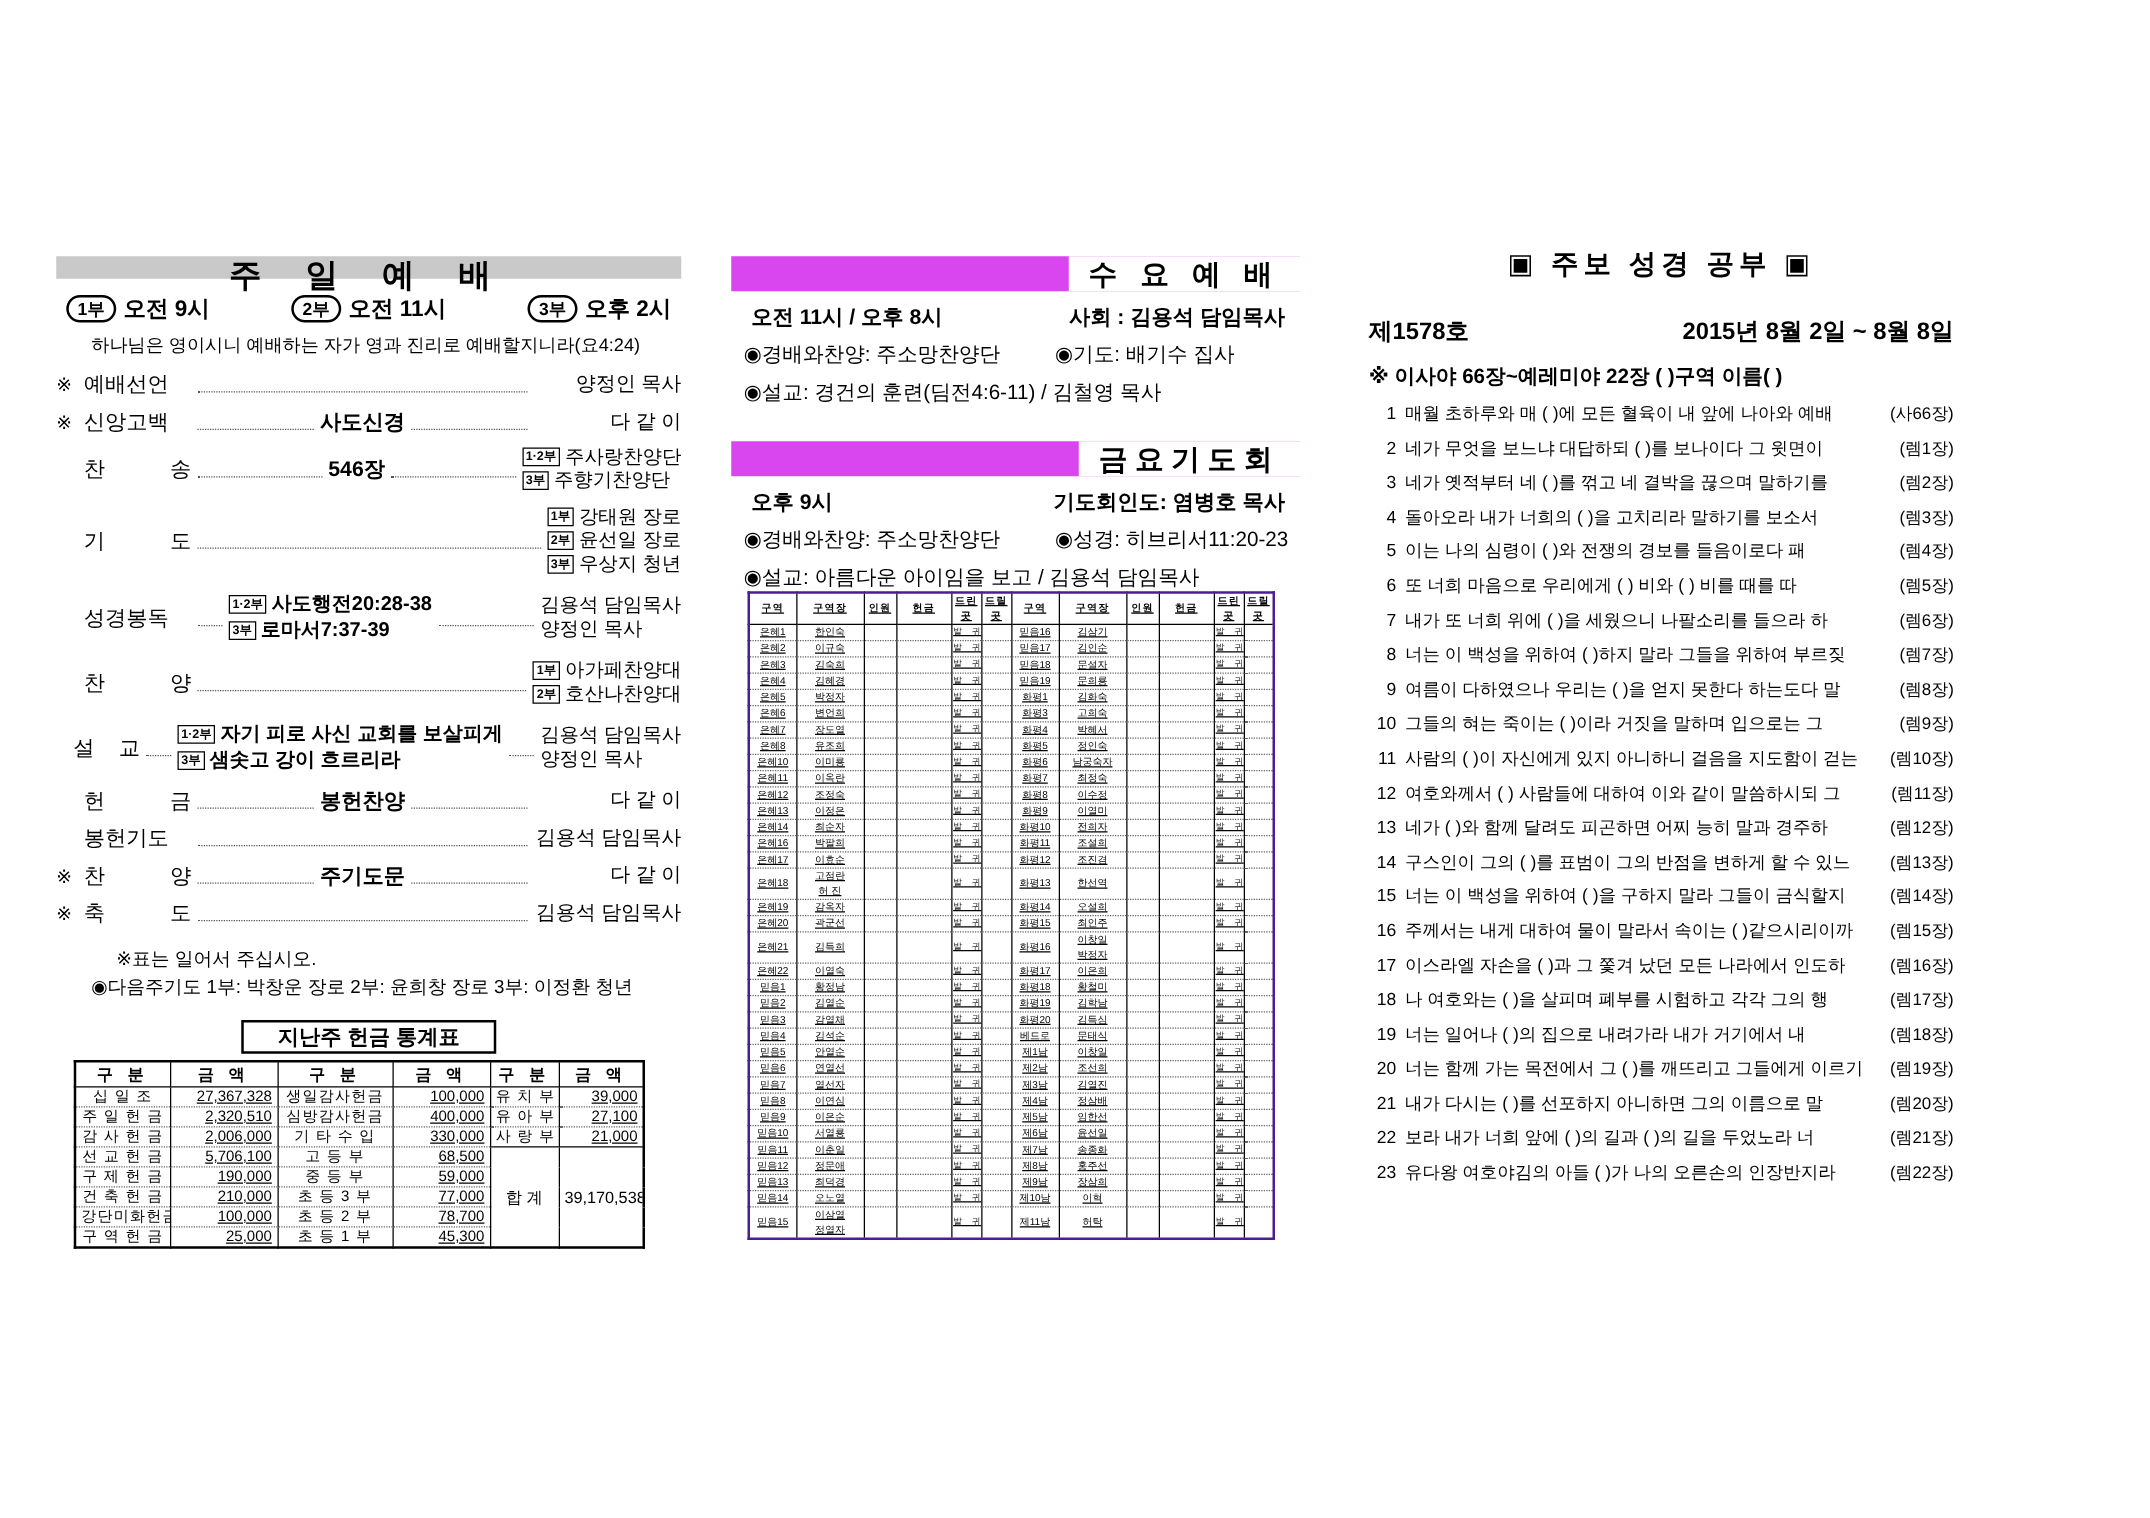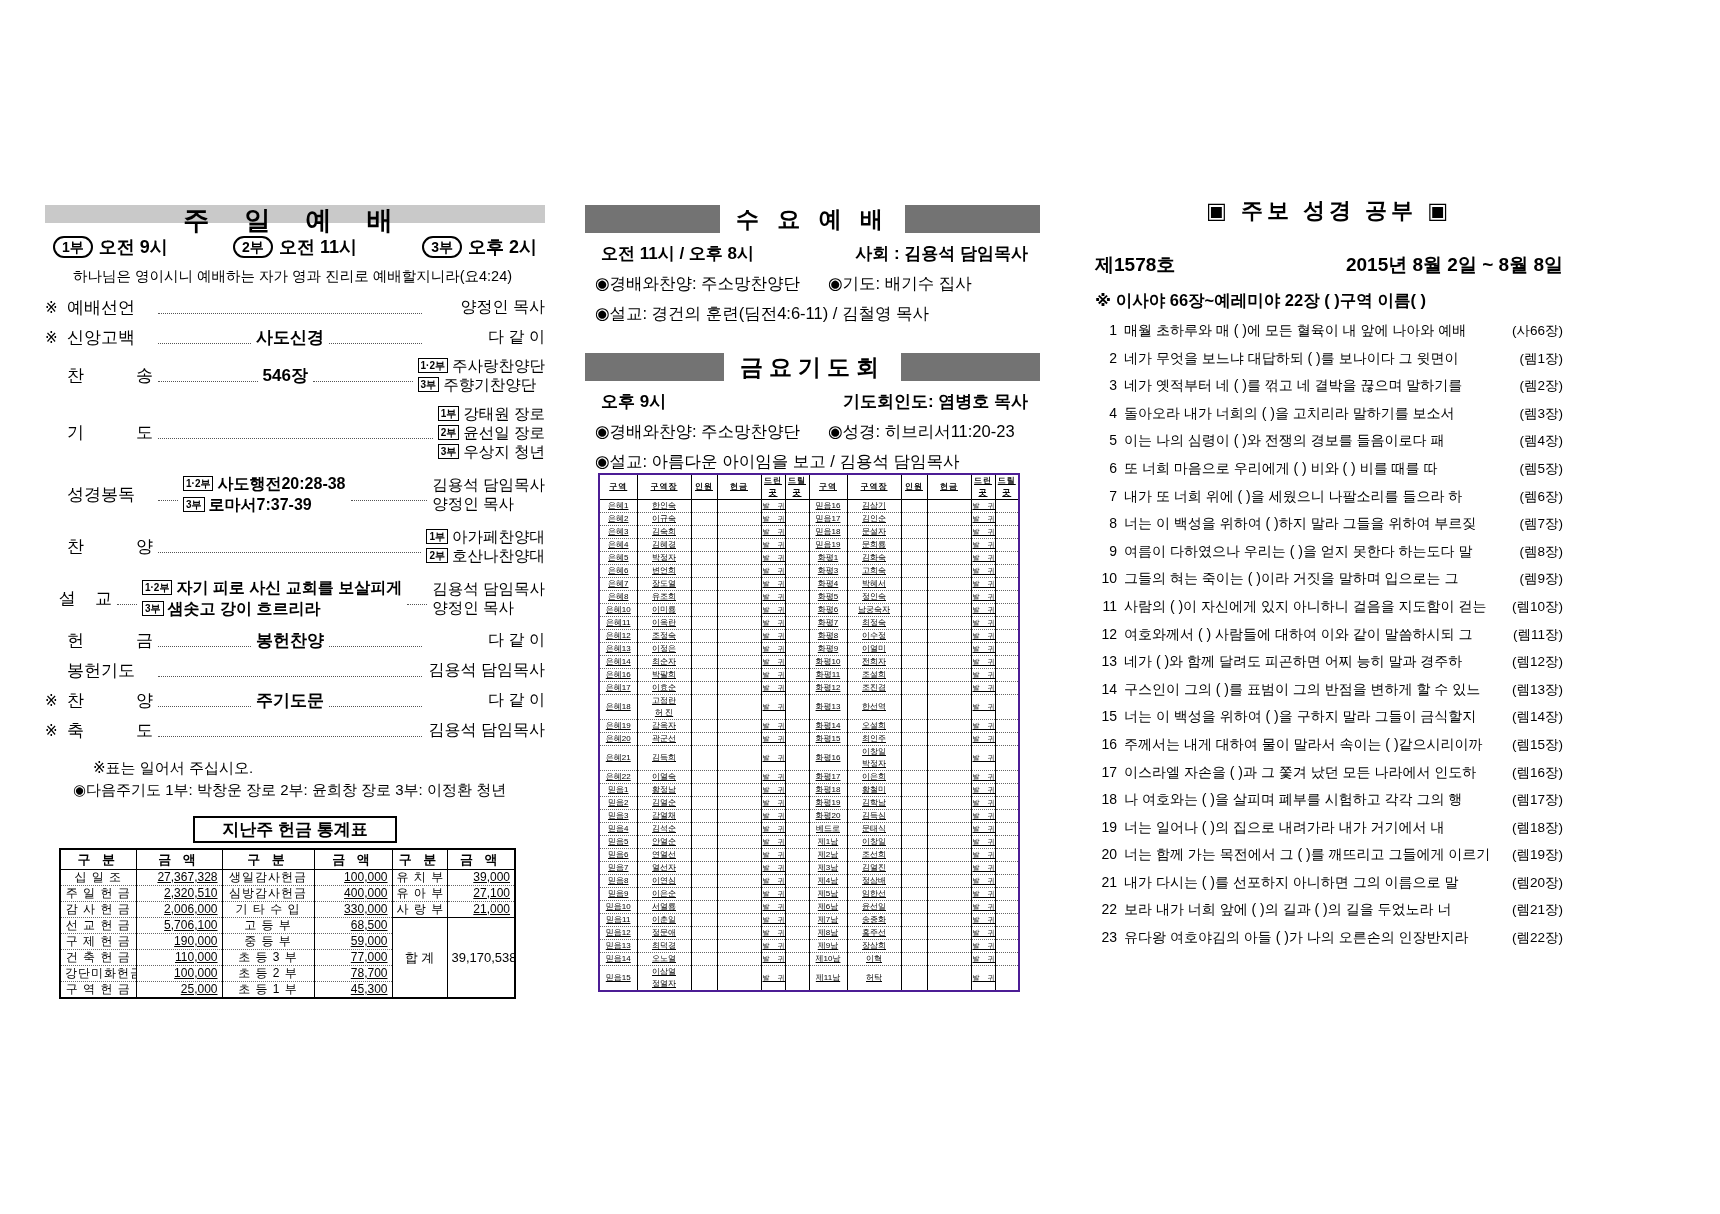--- a/index.html
+++ b/index.html
@@ -33,24 +33,24 @@
              text-align:center;font-weight:bold;font-size:17px;line-height:23px;}
   table.off{border-collapse:collapse;border:2px solid #000;margin-left:14px;table-layout:fixed;width:455px;font-size:12px;}
   table.off th{border:1px solid #000;font-size:13px;font-weight:bold;line-height:17px;letter-spacing:4px;}
   table.off td{border-left:1px solid #000;border-right:1px solid #000;border-top:1px dotted #666;
                line-height:15px;padding:0 4px;white-space:nowrap;overflow:hidden;}
   table.off td.cat{text-align:center;letter-spacing:1px;}
   table.off td.amt{text-align:right;text-decoration:underline;}
   table.off td.tot{border:1px solid #000;text-align:center;font-size:13px;}
   
   #col-mid{left:585px;top:205px;width:455px;}
-  .midbar{background:#737373;height:28px;line-height:28px;text-align:center;}
+  .midbar{background:#d946ef;height:28px;line-height:28px;text-align:right;}
   .midbar .t{background:#fff;display:inline-block;padding:0 16px;font-size:23px;font-weight:bold;letter-spacing:6px;}
   .timerow{display:flex;justify-content:space-between;margin:9px 12px 0 16px;font-size:17px;font-weight:bold;}
-  .bulrow{display:flex;gap:28px;margin:8px 0 0 10px;font-size:16.5px;white-space:nowrap;}
+  .bulrow{display:flex;gap:44px;margin:8px 0 0 10px;font-size:16.5px;white-space:nowrap;}
   .bulline{margin:8px 0 0 10px;font-size:16.5px;white-space:nowrap;}
   .d-title{margin:28px 0 4px 0;text-align:center;font-size:20px;font-weight:bold;letter-spacing:6px;}
   table.dt{border-collapse:collapse;border:2px solid #4c1d95;margin-left:13px;table-layout:fixed;width:420px;font-size:8px;text-decoration:underline;}
   table.dt th{border:1px solid #000;font-size:8px;line-height:12px;padding:0;letter-spacing:1px;}
   table.dt td{border-left:1px solid #000;border-right:1px solid #000;border-top:1px dotted #666;
               line-height:12px;height:12px;padding:0 1px;text-align:center;white-space:nowrap;overflow:hidden;}
   table.dt td.mark{font-size:7px;letter-spacing:3px;color:#111;}
   
   #col-right{left:1095px;top:196px;width:468px;}
   .s-title{text-align:center;font-size:22px;font-weight:bold;letter-spacing:4px;}
@@ -255,21 +255,21 @@
         <td class="tot" rowspan="5">39,170,538</td>
       </tr>
       <tr>
         <td class="cat">구 제 헌 금</td>
         <td class="amt">190,000</td>
         <td class="cat">중 등 부</td>
         <td class="amt">59,000</td>
       </tr>
       <tr>
         <td class="cat">건 축 헌 금</td>
-        <td class="amt">110,000</td>
+        <td class="amt">210,000</td>
         <td class="cat">초 등 3 부</td>
         <td class="amt">77,000</td>
       </tr>
       <tr>
         <td class="cat">강단미화헌금</td>
         <td class="amt">100,000</td>
         <td class="cat">초 등 2 부</td>
         <td class="amt">78,700</td>
       </tr>
       <tr>

